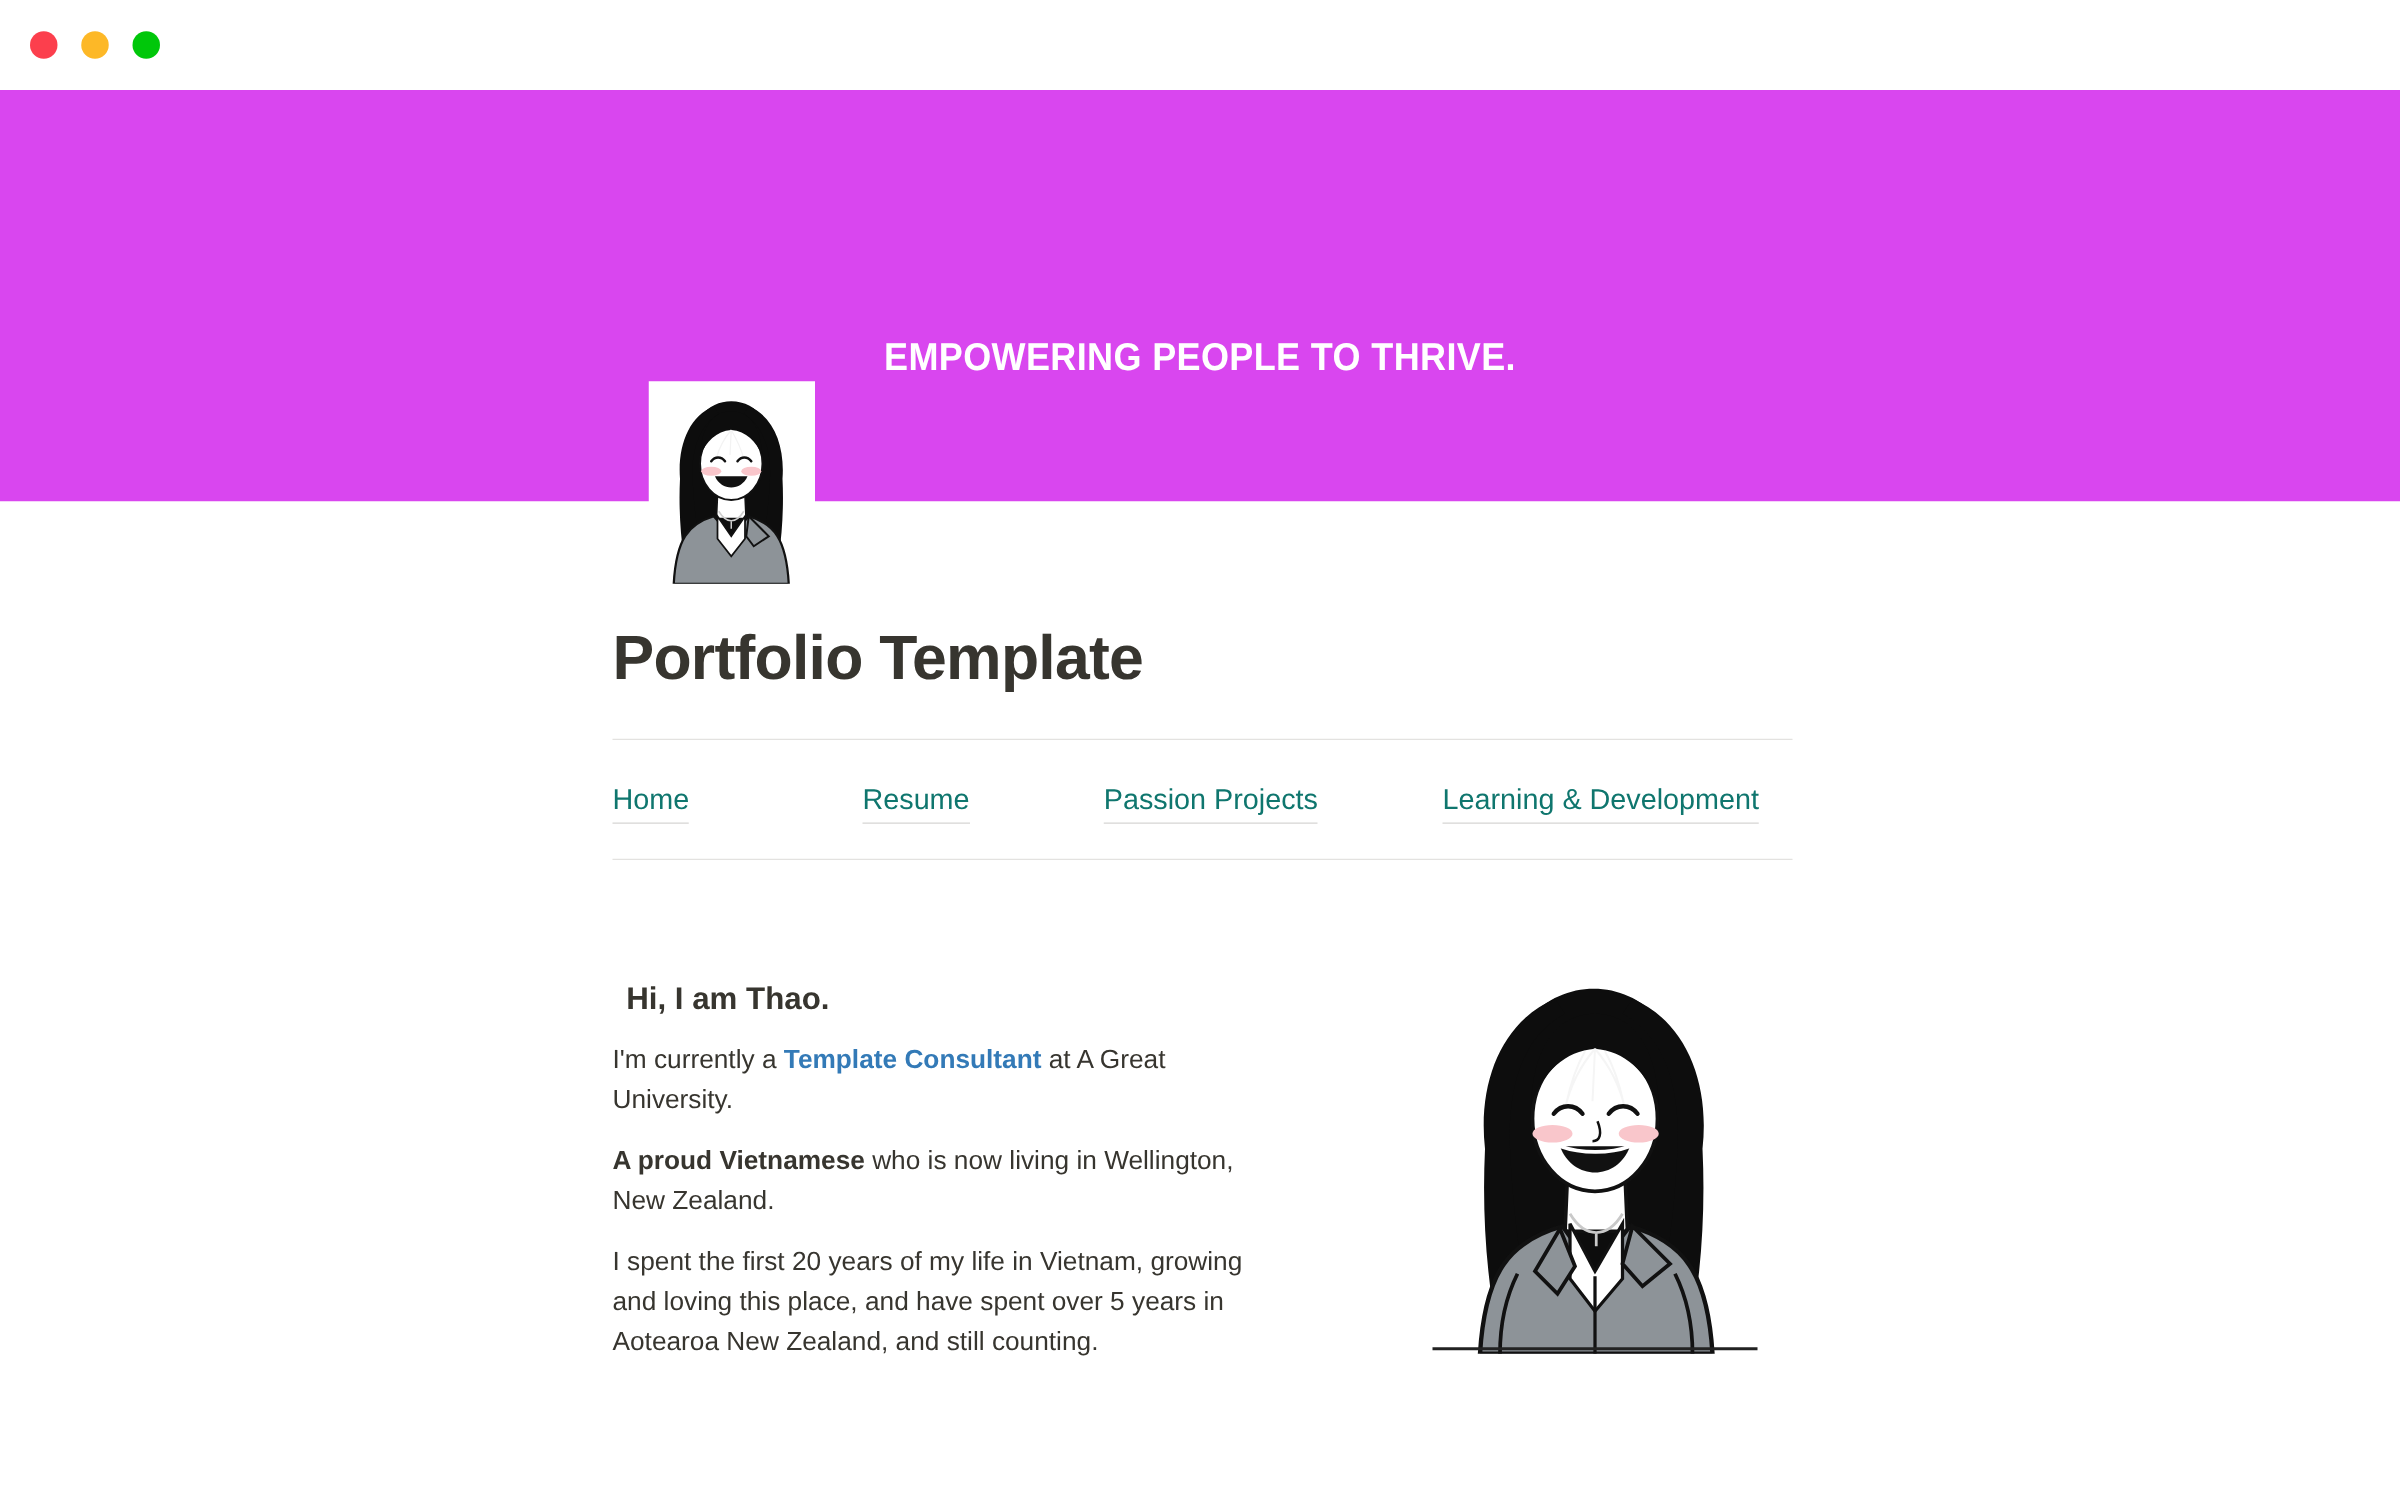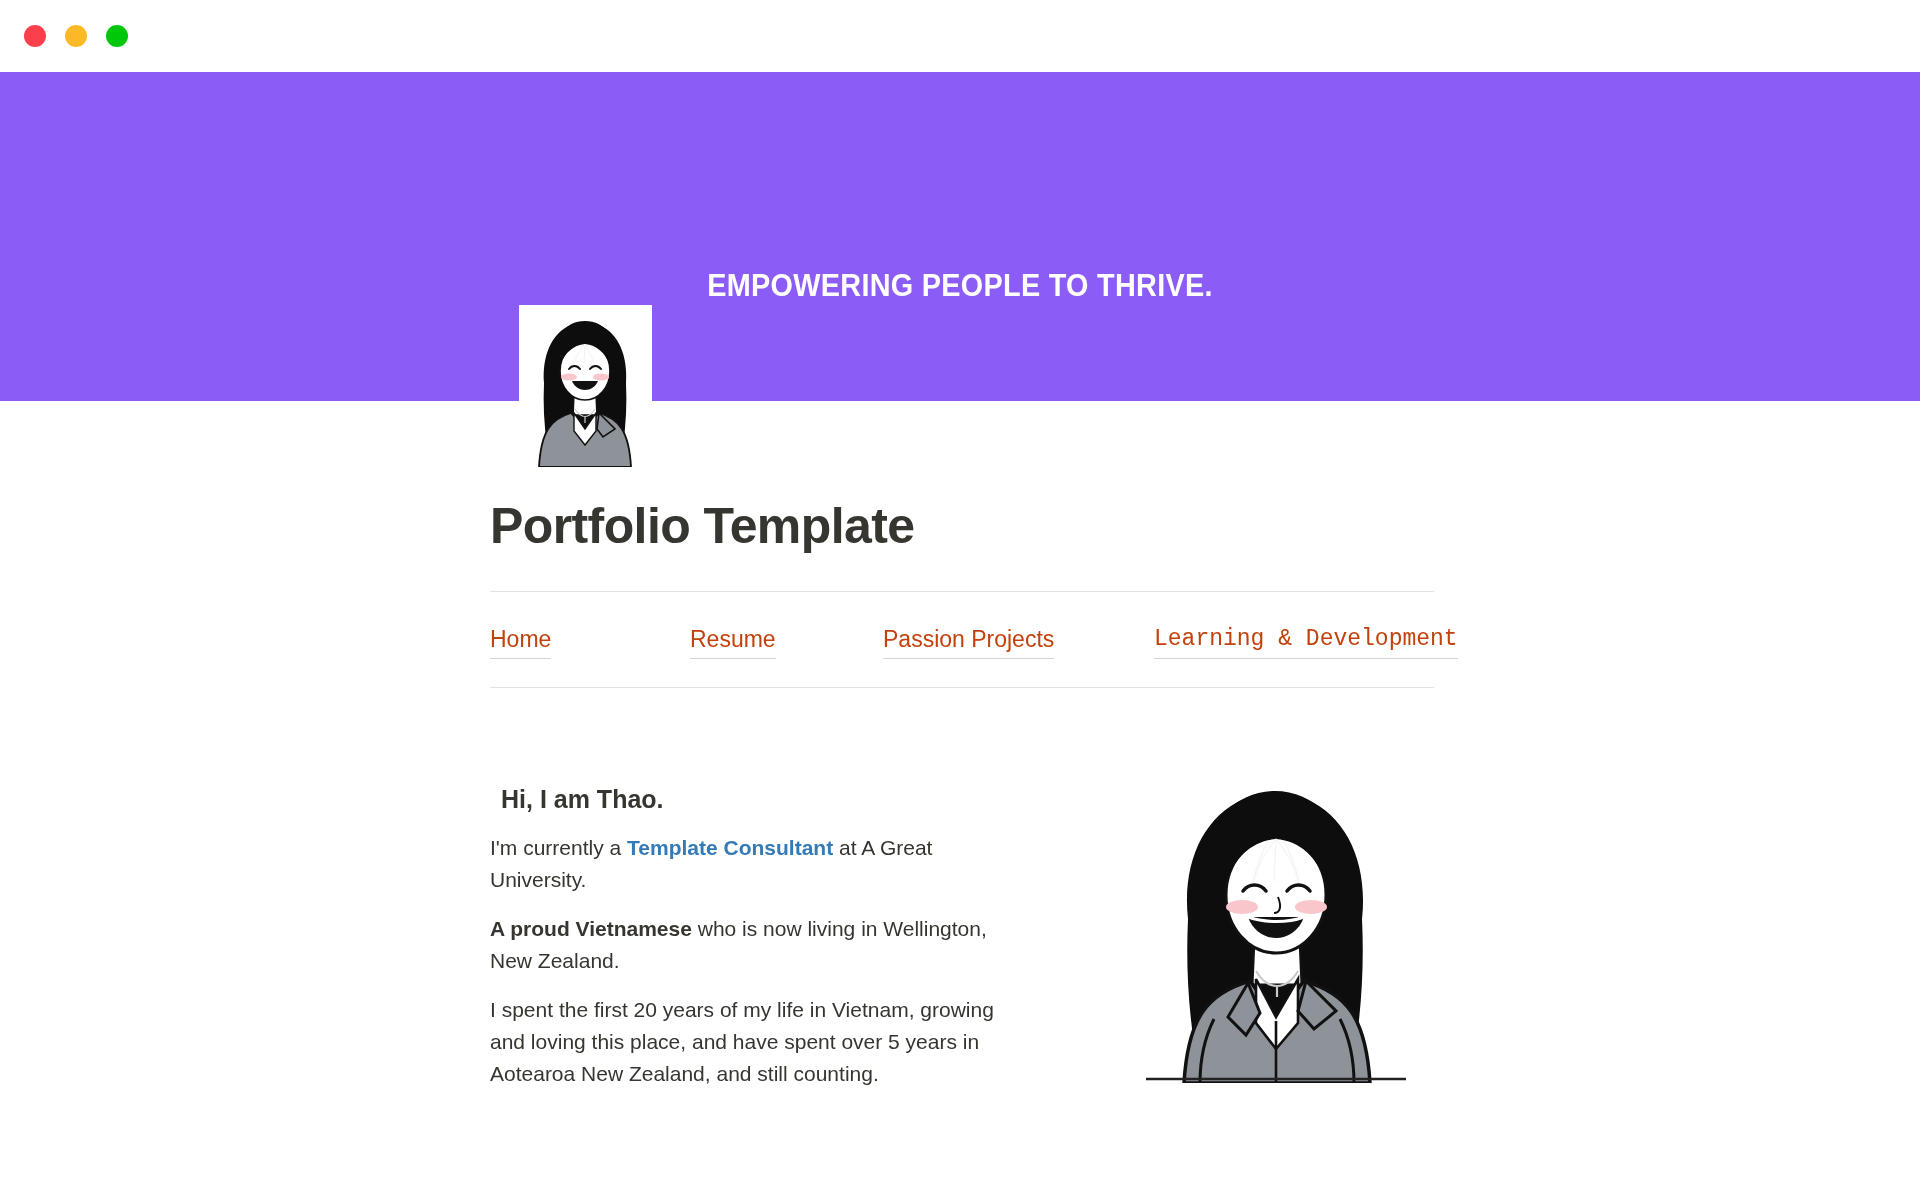--- a/index.html
+++ b/index.html
@@ -45,21 +45,21 @@
   .dot.close    { background: #fc3f4d; }
   .dot.minimize { background: #fdb827; }
   .dot.maximize { background: #00c70a; }
 
   
   .banner {
     position: absolute;
     top: 72px; left: 0;
     width: 1920px;
     height: 329px;
-    background: #8b5cf6;
+    background: #d946ef;
     overflow: hidden;
   }
   .banner-text {
     position: absolute;
     top: 196px;
     left: 0;
     width: 1920px;
     text-align: center;
     color: #ffffff;
     font-family: "Liberation Sans", sans-serif;
@@ -129,31 +129,31 @@
     position: absolute;
     top: 220px;
     left: 0;
     width: 944px;
     height: 44px;
   }
   .nav-item {
     position: absolute;
     top: 0;
     font-size: 23px;
-    color: #c2410c;
+    color: #0f766e;
     line-height: 32px;
     border-bottom: 1px solid #d6d5d3;
     padding-bottom: 3px;
     cursor: pointer;
     white-space: nowrap;
   }
   .nav-item.i0 { left: 0px;   }
   .nav-item.i1 { left: 200px; }
   .nav-item.i2 { left: 393px; }
-  .nav-item.i3 { left: 664px; font-family: Liberation Mono, monospace; }
+  .nav-item.i3 { left: 664px; }
 
   
   .intro {
     position: absolute;
     top: 380px;
     left: 0;
     width: 944px;
   }
   .intro-text {
     width: 540px;

